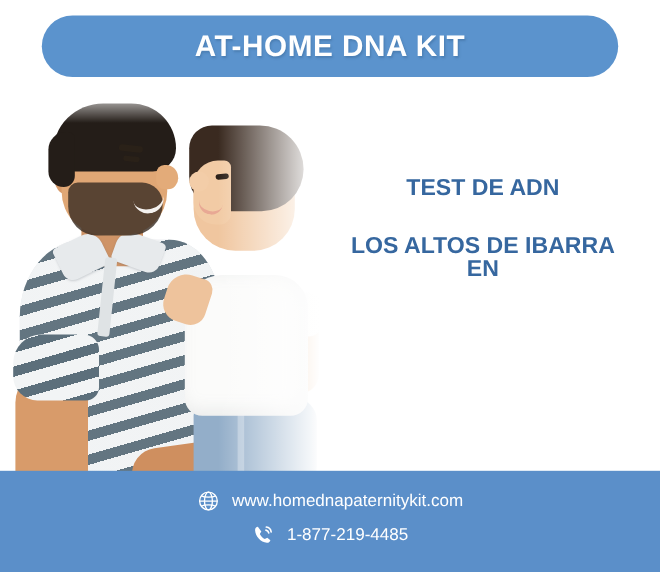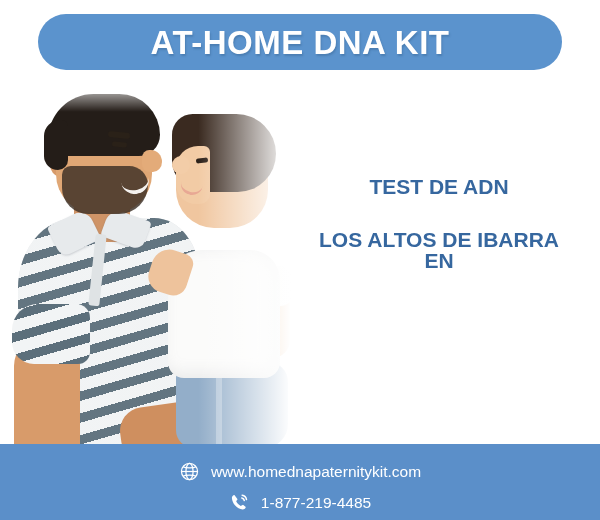--- a/index.html
+++ b/index.html
@@ -29,37 +29,36 @@
     width: 524px;
     height: 56px;
     background: #5b93cd;
     border-radius: 28px;
     display: flex;
     align-items: center;
     justify-content: center;
   }
   .banner-title {
     color: #ffffff;
-    font-size: 33px;
+    font-size: 27px;
     font-weight: bold;
     letter-spacing: 0.5px;
     line-height: 1;
     text-shadow: 1px 2px 2px rgba(40,80,120,0.30);
     white-space: nowrap;
   }
 
   
   .headline {
     position: absolute;
     left: 292px;
     top: 160px;
     width: 294px;
     text-align: center;
     color: #36679f;
-    margin-top: 16px;
   }
   .headline-line {
     font-weight: bold;
     line-height: 1.0;
     white-space: nowrap;
   }
   .hl-1 { font-size: 21px; margin-bottom: 32px; }
   .hl-2 { font-size: 21px; margin-bottom: 32px; }
   .hl-3 { font-size: 21px; }
 
@@ -371,21 +370,21 @@
       linear-gradient(to bottom, #ffffff 0%, rgba(255,255,255,0) 9%);
     z-index: 30;
   }
 
   
   .footer {
     position: absolute;
     left: 0;
     bottom: 0;
     width: 600px;
-    height: 76px;
+    height: 92px;
     background: #5b8fc9;
     z-index: 40;
   }
   .footer-row {
     display: flex;
     align-items: center;
     justify-content: center;
     gap: 12px;
     height: 27px;
   }

